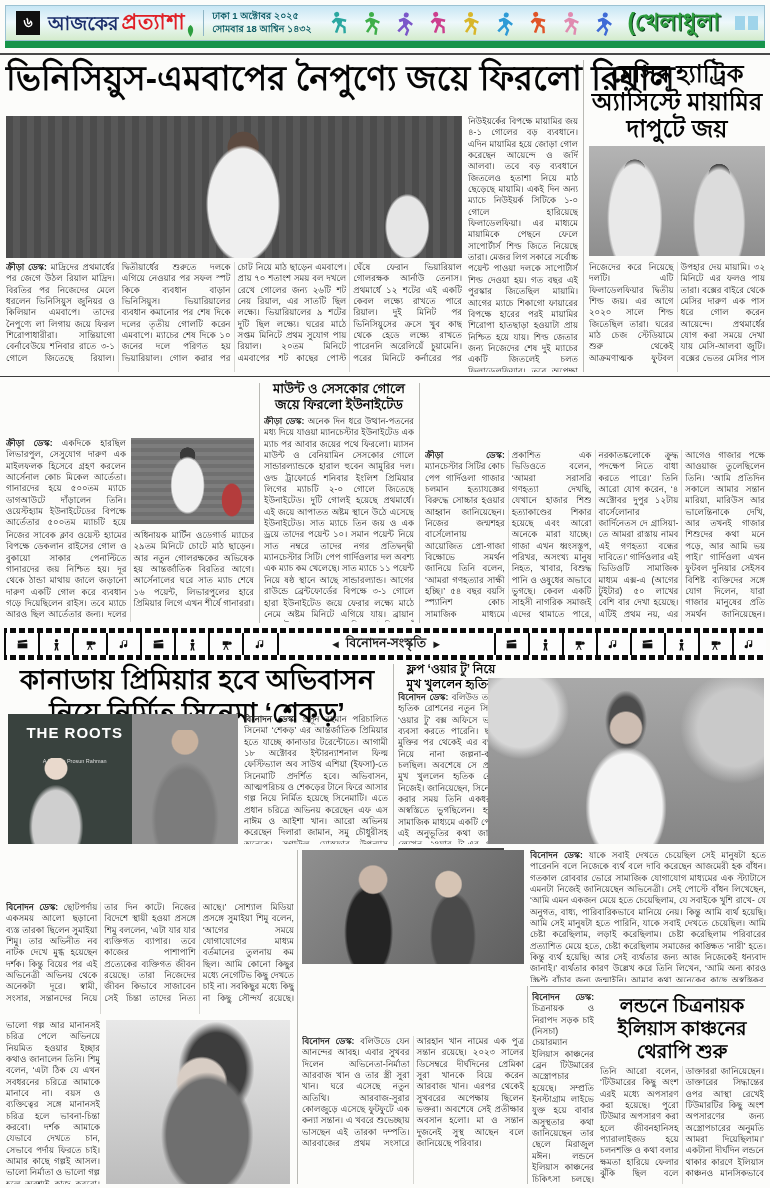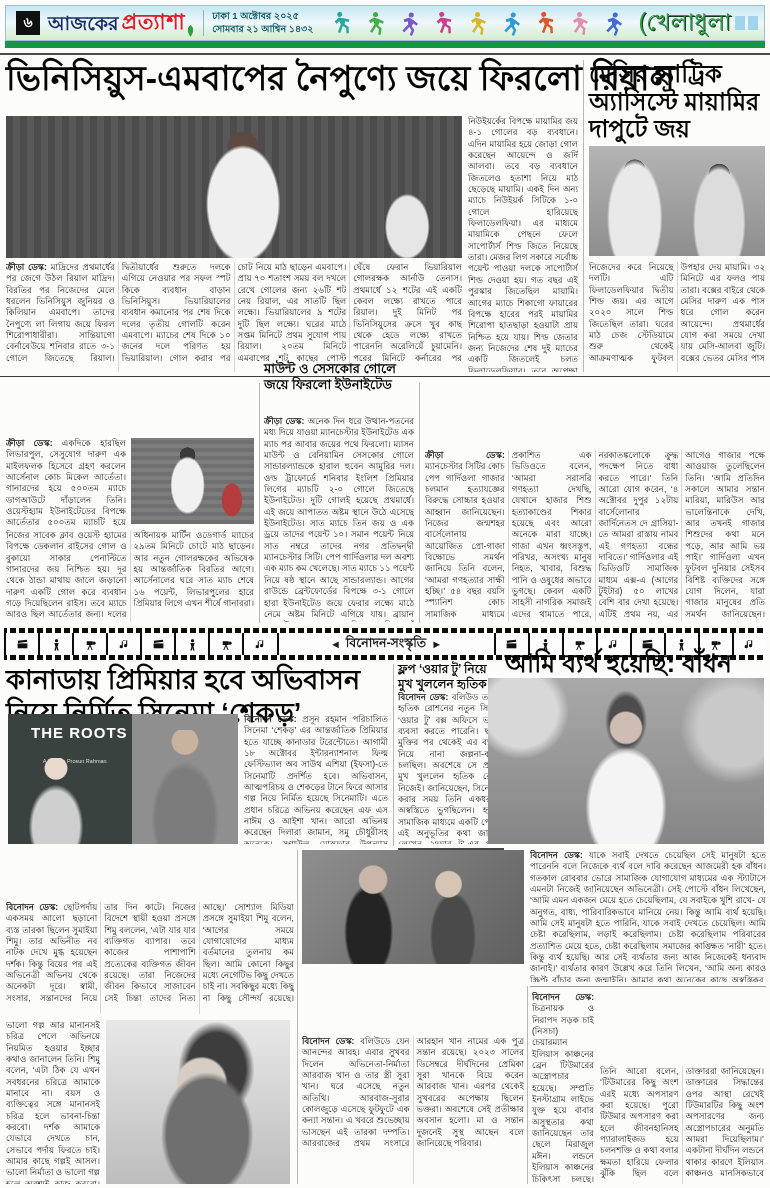--- a/index.html
+++ b/index.html
@@ -14,26 +14,26 @@
   .toprule{left:0;top:53px;width:770px;height:2px;background:#4a4a4a;}
   .pagebadge{width:24px;height:24px;background:#101010;color:#fff;font-size:14px;font-weight:bold;
     display:flex;align-items:center;justify-content:center;margin:0 8px 0 10px;}
   .logo{display:flex;align-items:flex-end;white-space:nowrap;}
   .logo .p1{font-size:19px;font-weight:bold;}
   .logo .p2{font-size:21px;font-weight:bold;margin-left:3px;letter-spacing:0.5px;}
   .mh-div{width:1px;height:26px;background:#8fb6c6;margin:0 8px;}
   .dates{font-size:9.5px;font-weight:bold;line-height:1.35;white-space:nowrap;}
   .sporticons{flex:1;display:flex;align-items:center;justify-content:space-evenly;height:100%;overflow:hidden;padding:0 4px;}
   .sporticons span{display:inline-flex;}
-  .sectlogo{font-size:23px;font-weight:normal;white-space:nowrap;margin-right:4px;
+  .sectlogo{font-size:23px;font-weight:bold;white-space:nowrap;margin-right:15px;
     text-shadow:1px 1px 0 #0b3b1c;}
   .mh-sq{width:10px;height:14px;background:#9fd4ea;margin-right:3px;}
   
   .hl{font-weight:bold;color:#050505;line-height:1.22;}
-  .ctr{text-align:left;}
+  .ctr{text-align:center;}
   .body-txt{font-size:8.6px;line-height:1.32;text-align:justify;color:#222;overflow:hidden;}
   .dateline{font-weight:bold;}
   .cols2{column-count:2;column-gap:7px;column-rule:1px solid #d6d6d2;}
   .cols3{column-count:3;column-gap:7px;column-rule:1px solid #d6d6d2;}
   .cols4{column-count:4;column-gap:7px;column-rule:1px solid #d6d6d2;}
   .vrule{width:1px;background:#b9b9b4;}
   .hrule{height:1px;background:#3c3c3c;}
   
   .photo{overflow:hidden;background:#9a9a9a;}
   .ph-real{background:
@@ -67,21 +67,21 @@
     radial-gradient(ellipse 56px 70px at 60% 30%,#3d3d3d 0 52%,rgba(61,61,61,0) 68%),
     linear-gradient(180deg,#e8e8e8,#bdbdbd);}
   .ph-arbaaz{background:
     radial-gradient(circle 15px at 32% 26%,#c9b6a8 0 90%,rgba(0,0,0,0) 100%),
     radial-gradient(ellipse 36px 70px at 30% 72%,#242424 0 60%,rgba(36,36,36,0) 68%),
     radial-gradient(circle 14px at 66% 30%,#d6c4b4 0 90%,rgba(0,0,0,0) 100%),
     radial-gradient(ellipse 34px 66px at 68% 76%,#4a4a4a 0 60%,rgba(74,74,74,0) 68%),
     linear-gradient(135deg,#8f8f8f,#5f5f5f);}
   .poster{background:linear-gradient(90deg,#39423e 0 54%,#8f8f8f 54% 100%);position:relative;}
   .poster .ptitle{position:absolute;left:6%;top:8%;width:46%;color:#fff;font-weight:bold;
-    font-size:15px;letter-spacing:1px;text-align:right;}
+    font-size:15px;letter-spacing:1px;text-align:center;}
   .poster .psub{position:absolute;left:6%;top:34%;width:46%;color:#ddd;font-size:5.5px;text-align:center;}
   .poster .pwoman{position:absolute;left:4%;bottom:0;width:34%;height:66%;
     background:radial-gradient(circle 12px at 50% 12%,#e9d9cc 0 90%,rgba(0,0,0,0) 100%),
     radial-gradient(ellipse 50% 70% at 50% 80%,#cfcfcf 0 60%,rgba(207,207,207,0) 70%);}
   .poster .pman{position:absolute;right:4%;bottom:0;width:38%;height:88%;
     background:radial-gradient(circle 14px at 50% 10%,#c9b29e 0 90%,rgba(0,0,0,0) 100%),
     radial-gradient(ellipse 55% 72% at 50% 78%,#7c7c7c 0 60%,rgba(124,124,124,0) 70%);}
   
   .strip{left:4px;top:628px;width:762px;height:32px;background:#0c0c0c;display:flex;flex-direction:column;}
   .perf{height:5px;background:repeating-linear-gradient(90deg,#0c0c0c 0 3px,#fff 3px 6px,#0c0c0c 6px 9px);}
@@ -104,21 +104,21 @@
       <span class="p2" style="color:#e02027">প্রত্যাশা</span>
       <span style="margin-left:1px;">
         <svg width="9" height="12" viewBox="0 0 9 12">
             <path d="M4.5 0C7 2 9 5 4.5 12 0 5 2 2 4.5 0z" fill="#2e9e3f"></path>
           </svg>
       </span>
     </div>
     <div class="mh-div"></div>
     <div class="dates" style="color:#0d5c66">
       <div>ঢাকা 1 অক্টোবর ২০২৫</div>
-      <div>সোমবার ২১ আশ্বিন ১৪৩২</div>
+      <div>সোমবার 18 আশ্বিন ১৪৩২</div>
     </div>
     <div class="sporticons">
         <span>
           <svg width="24" height="24" viewBox="0 0 24 24" style="fill:#2aa7a0;transform:rotate(-12deg)">
             <circle cx="13.5" cy="3.5" r="2.5"></circle>
             <path d="M12 6.5l-5 3 1.5 2.5 3-1.8 1 3.3-4.5 7 2.2 1.3 4-6.2 2.8 2.7-.8 5.2 2.4.4 1-6.4-3.4-3.3 1.2-2.9 3.5 1.5 1-2.2-5.4-2.6z"></path>
           </svg>
         </span>
         <span>
           <svg width="24" height="24" viewBox="0 0 24 24" style="fill:#3fae49;transform:rotate(0deg)">
@@ -206,21 +206,21 @@
     <span class="dateline">ক্রীড়া ডেস্ক:</span>
     <span>একদিকে হারছিল লিভারপুল, সেসুযোগ দারুণ এক মাইলফলক হিসেবে গ্রহণ করলেন আর্সেনাল কোচ মিকেল আর্তেতা। গানারদের হয়ে ৫০০তম ম্যাচে ডাগআউটে দাঁড়ালেন তিনি। ওয়েস্টহ্যাম ইউনাইটেডের বিপক্ষে আর্তেতার ৫০০তম ম্যাচটি হয়ে উঠলো স্মরণীয় এক জয়ে রাঙানো সন্ধ্যা।</span>
   </div>
   <div class="abs photo ph-arsenal" style="left:131px;top:438px;width:123px;height:86px;"></div>
   <div class="abs body-txt cols2" style="left:6px;top:530px;width:248px;height:92px;">
     <span>নিজের সাবেক ক্লাব ওয়েস্ট হ্যামের বিপক্ষে ডেকলান রাইসের গোল ও বুকায়ো সাকার পেনাল্টিতে গানারদের জয় নিশ্চিত হয়। দূর থেকে ঠান্ডা মাথায় জালে জড়ানো দারুণ একটি গোল করে ব্যবধান গড়ে দিয়েছিলেন রাইস। তবে ম্যাচে আরও ছিল আর্তেতার জন্য। দলের অধিনায়ক মার্টিন ওডেগার্ড ম্যাচের ২৯তম মিনিটে চোটে মাঠ ছাড়েন। আর নতুন গোলরক্ষকের অভিষেক হয় আন্তর্জাতিক বিরতির আগে। আর্সেনালের ঘরে সাত ম্যাচ শেষে ১৬ পয়েন্ট, লিভারপুলের হারে প্রিমিয়ার লিগে এখন শীর্ষে গানাররা। লিগে নীচ ম্যাচে পরাজিত হয়ে এখন অক্ষত।</span>
   </div>
 
   <div class="abs vrule" style="left:259px;top:383px;height:240px;"></div>
 
-  <div class="abs hl ctr" style="left:264px;top:361px;width:150px;font-size:13px;">মাউন্ট ও সেসকোর গোলে জয়ে ফিরলো ইউনাইটেড</div>
+  <div class="abs hl ctr" style="left:264px;top:381px;width:150px;font-size:13px;">মাউন্ট ও সেসকোর গোলে জয়ে ফিরলো ইউনাইটেড</div>
   <div class="abs body-txt" style="left:264px;top:416px;width:150px;height:206px;">
     <span class="dateline">ক্রীড়া ডেস্ক:</span>
     <span>অনেক দিন ধরে উত্থান-পতনের মধ্য দিয়ে যাওয়া ম্যানচেস্টার ইউনাইটেড এক ম্যাচ পর আবার জয়ের পথে ফিরলো। ম্যাসন মাউন্ট ও বেনিয়ামিন সেসকোর গোলে সান্ডারল্যান্ডকে হারাল হুবেন আমুরির দল। ওল্ড ট্রাফোর্ডে শনিবার ইংলিশ প্রিমিয়ার লিগের ম্যাচটি ২-০ গোলে জিতেছে ইউনাইটেড। দুটি গোলই হয়েছে প্রথমার্ধে। এই জয়ে আপাতত অষ্টম স্থানে উঠে এসেছে ইউনাইটেড। সাত ম্যাচে তিন জয় ও এক ড্রয়ে তাদের পয়েন্ট ১০। সমান পয়েন্ট নিয়ে সাত নম্বরে তাদের নগর প্রতিদ্বন্দ্বী ম্যানচেস্টার সিটি। পেপ গার্দিওলার দল অবশ্য এক ম্যাচ কম খেলেছে। সাত ম্যাচে ১১ পয়েন্ট নিয়ে ষষ্ঠ স্থানে আছে সান্ডারল্যান্ড। আগের রাউন্ডে ব্রেন্টফোর্ডের বিপক্ষে ৩-১ গোলে হারা ইউনাইটেড জয়ে ফেরার লক্ষ্যে মাঠে নেমে অষ্টম মিনিটে এগিয়ে যায়। ব্রায়ান এমবেউমোর ক্রস বক্সে নিয়ন্ত্রণে নিয়ে বাঁ পায়ের জোরাল শটে জালে পাঠান মাউন্ট। ৪১তম মিনিটে ব্যবধান বাড়ান সেসকো। স্বাগতিকদের জঁ-ফিক মদগবেকারীরা চেষ্টা করতে ব্যর্থ হওয়ার পর কর্নার থেকে গোলটি করেন তিনি। ইউনাইটেডের হয়ে টানা দুই ম্যাচে জালের দেখা পেলেন স্লোভেনিয়ার ২২ বছর বয়সি এই ফরোয়ার্ড। ইউনাইটেডের ব্যবধান আরো বাড়তে পারত। তবে নাসুন কয়েকটি সেভ করেন সান্ডারল্যান্ডের গোলরক্ষক। ম্যাচে বল দখলে দুই দলই ছিল প্রায় সমানে-সমান।</span>
   </div>
 
   <div class="abs vrule" style="left:419px;top:383px;height:240px;"></div>
 
   <div class="abs body-txt cols4" style="left:425px;top:450px;width:340px;height:172px;">
     <span class="dateline">ক্রীড়া ডেস্ক:</span>
     <span>ম্যানচেস্টার সিটির কোচ পেপ গার্দিওলা গাজার চলমান হত্যাযজ্ঞের বিরুদ্ধে সোচ্চার হওয়ার আহ্বান জানিয়েছেন। নিজের জন্মশহর বার্সেলোনায় আয়োজিত প্রো-গাজা বিক্ষোভে সমর্থন জানিয়ে তিনি বলেন, ‘আমরা গণহত্যার সাক্ষী হচ্ছি।’ ৫৪ বছর বয়সি স্প্যানিশ কোচ সামাজিক মাধ্যমে প্রকাশিত এক ভিডিওতে বলেন, ‘আমরা সরাসরি গণহত্যা দেখছি, যেখানে হাজার শিশু হত্যাকাণ্ডের শিকার হয়েছে এবং আরো অনেকে মারা যাচ্ছে। গাজা এখন ধ্বংসস্তূপ, পরিখর, অসংখ্য মানুষ নিহত, খাবার, বিশুদ্ধ পানি ও ওষুধের অভাবে ভুগছে। কেবল একটি সাহসী নাগরিক সমাজই এদের থামাতে পারে, নরকাতঙ্কলোকে ক্রুদ্ধ পদক্ষেপ নিতে বাধা করতে পারে।’ তিনি আরো যোগ করেন, ‘৪ অক্টোবর দুপুর ১২টায় বার্সেলোনার জার্দিনেতস দে গ্রাসিয়া-তে আমরা রাস্তায় নামব এই গণহত্যা বন্ধের দাবিতে।’ গার্দিওলার এই ভিডিওটি সামাজিক মাধ্যম এক্স-এ (আগের টুইটার) ৫০ লাখের বেশি বার দেখা হয়েছে। এটিই প্রথম নয়, এর আগেও গাজার পক্ষে আওয়াজ তুলেছিলেন তিনি। ‘আমি প্রতিদিন সকালে আমার সন্তান মারিয়া, মারিউস আর ভালেন্তিনাকে দেখি, আর তখনই গাজার শিশুদের কথা মনে পড়ে, আর আমি ভয় পাই।’ গার্দিওলা এখন ফুটবল দুনিয়ার সেইসব বিশিষ্ট ব্যক্তিদের সঙ্গে যোগ দিলেন, যারা গাজার মানুষের প্রতি সমর্থন জানিয়েছেন। অক্টোবরে আথলেতিক ক্লাব বিলবাও ঘোষণা দিয়েছে, তারা তাদের মাঠ সান মামেস-এ শনিবার মায়োর্কার বিপক্ষে ম্যাচের আগে একদল ফিলিস্তিনি শরণার্থীকে আমন্ত্রণ জানাবে। এর পাশাপাশি ওসাসুনা-গেতাফে ম্যাচেও দেখা গেছে ইসরায়েলবিরোধী প্রতিবাদ। ১-তম মিনিটে দর্শকেরা দাঁড়িয়ে গাজার মানুষের প্রতি সংহতি জানান।</span>
@@ -353,21 +353,20 @@
 
   <div class="abs vrule" style="left:393px;top:664px;height:182px;"></div>
 
   <div class="abs hl ctr" style="left:398px;top:662px;width:106px;font-size:12px;">ফ্লপ ‘ওয়ার টু’ নিয়ে মুখ খুললেন হৃতিক</div>
   <div class="abs body-txt" style="left:398px;top:692px;width:106px;height:152px;">
     <span class="dateline">বিনোদন ডেস্ক:</span>
     <span>বলিউড তারকা হৃতিক রোশনের নতুন সিনেমা ‘ওয়ার টু’ বক্স অফিসে ভালো ব্যবসা করতে পারেনি। ছবিটি মুক্তির পর থেকেই এর ব্যর্থতা নিয়ে নানা জল্পনা-কল্পনা চলছিল। অবশেষে সে প্রসঙ্গে মুখ খুললেন হৃতিক রোশন নিজেই। জানিয়েছেন, সিনেমাটি করার সময় তিনি একধরনের অস্বস্তিতে ভুগছিলেন। হৃতিক সামাজিক মাধ্যমে একটি পোস্টে এই অনুভূতির কথা জানান। লেখেন, ‘ওয়ার টু’-এর প্রধান চরিত্র ‘অভির’-এ অভিনয় করা তার কাছে বেশ সহজ মনে হয়েছিল। আর এই চরিত্রটি তার কাছে খুব পরিচিত ছিল; তাই ভেবেছিলেন কাজটি সহজে হয়ে যাবে। হৃতিক জানান, তবে এই স্বাচ্ছন্দ্যের মধ্যেই ভেতরে ভেতরে একটি অস্বস্তি কাজ করছিল, যা তিনি উপেক্ষা করেছিলেন।</span>
   </div>
   <div class="abs" style="left:398px;top:848px;width:106px;height:2px;background:#444;"></div>
 
-  <div class="abs hl ctr" style="left:505px;top:648px;width:260px;font-size:25px;white-space:nowrap;">আমি ব্যর্থ হয়েছি: বাঁধন</div>
   <div class="abs photo ph-badhon" style="left:488px;top:678px;width:276px;height:166px;"></div>
   <div class="abs body-txt" style="left:530px;top:850px;width:236px;height:132px;">
     <span class="dateline">বিনোদন ডেস্ক:</span>
     <span>যাকে সবাই দেখতে চেয়েছিল সেই মানুষটা হতে পারেননি বলে নিজেকে ব্যর্থ বলে দাবি করেছেন আজমেরী হক বাঁধন। গতকাল রোববার ভোরে সামাজিক যোগাযোগ মাধ্যমের এক স্ট্যাটাসে এমনটা নিজেই জানিয়েছেন অভিনেত্রী। সেই পোস্টে বাঁধন লিখেছেন, ‘আমি এমন একজন মেয়ে হতে চেয়েছিলাম, যে সবাইকে খুশি রাখে- যে অনুগত, বাধ্য, পারিবারিকভাবে মানিয়ে নেয়। কিন্তু আমি ব্যর্থ হয়েছি। আমি সেই মানুষটা হতে পারিনি, যাকে সবাই দেখতে চেয়েছিল। আমি চেষ্টা করেছিলাম, লড়াই করেছিলাম। চেষ্টা করেছিলাম পরিবারের প্রত্যাশিত মেয়ে হতে, চেষ্টা করেছিলাম সমাজের কাঙ্ক্ষিত ‘নারী’ হতে। কিন্তু ব্যর্থ হয়েছি। আর সেই ব্যর্থতার জন্য আজ নিজেকেই ধন্যবাদ জানাই।’ ব্যর্থতার কারণ উল্লেখ করে তিনি লিখেন, ‘আমি অন্য কারও স্ক্রিপ্ট বাঁচার জন্য জন্মাইনি। আমার কথা অনেকের কাছে অস্বস্তিকর, আমার কাজ অনেকের পছন্দের সীমা ছেড়ে দেয়। আমি সহজ মানুষ নই, কিন্তু নির্মমও নই। আমি কাউকে আঘাত দিই না, অসম্মানও করি না- যদিও অনেকেই আমার প্রতি তা করে।’ চলতি মাসের শেষে ৪২ বছরে পা দেবেন বাঁধন। জীবনের এই সময়ে এসে নাকি শান্তি খুঁজে পেয়েছেন এই অভিনেত্রী। আরও আছে, ‘চল্লিশের পর এসে আমি নিজের সঙ্গে শান্তিতে আছি। এখন আমি বাঁচি আমার মতো করে- স্বাধীনভাবে, সততার, বিনা ক্ষমাপ্রার্থনায়। কেউ এতে কষ্ট পেলে, উপেক্ষা করুক, ব্লক করুক, ঘৃণা করুক। আমার কিছু আসে যায় না।’ সব শেষে বাঁধন লিখেন, ‘আমি ব্যর্থ নই। আমি শুধু এমন এক পৃথিবীর কাছে অস্বস্তিকর, যে পৃথিবী এখনো আসল নারীকে ভয় পায়। ভালোবাসি তোমায়, আজমেরী হক বাঁধন। তুমি যে নারী হতে চেয়েছিলে, শেষ পর্যন্ত তুমি সেই নারীই হয়েছ।’</span>
   </div>
 
   <div class="abs body-txt cols3" style="left:6px;top:902px;width:288px;height:112px;">
     <span class="dateline">বিনোদন ডেস্ক:</span>
     <span>ছোটপর্দায় একসময় আলো ছড়ানো ব্যস্ত তারকা ছিলেন সুমাইয়া শিমু। তার অভিনীত নব নাটক দেখে মুগ্ধ হয়েছেন দর্শক। কিন্তু বিয়ের পর এই অভিনেত্রী অভিনয় থেকে অনেকটা দূরে। স্বামী, সংসার, সন্তানদের নিয়ে তার দিন কাটে। নিজের বিদেশে স্থায়ী হওয়া প্রসঙ্গে শিমু বললেন, ‘এটা যার যার ব্যক্তিগত ব্যাপার। তবে কাজের পাশাপাশি প্রত্যেকের ব্যক্তিগত জীবন রয়েছে। তারা নিজেদের জীবন কিভাবে সাজাবেন সেই চিন্তা তাদের নিত্য আছে।’ সোশ্যাল মিডিয়া প্রসঙ্গে সুমাইয়া শিমু বলেন, ‘আগের সময়ে যোগাযোগের মাধ্যম বর্তমানের তুলনায় কম ছিল। আমি কোনো কিছুর মধ্যে নেগেটিভ কিছু দেখতে চাই না। সবকিছুর মধ্যে কিছু না কিছু সৌন্দর্য রয়েছে। এখন সোশ্যাল মিডিয়ার মাধ্যমে দর্শকদের সঙ্গে আরো বেশি যোগাযোগ স্থাপন হচ্ছে। এতে করে আরো বেশি দর্শকদের ভালো মন্দ মতামত জানা যায়।’</span>
   </div>
@@ -384,17 +383,18 @@
     <span>বলিউডে যেন আনন্দের আবহ। এবার সুখবর দিলেন অভিনেতা-নির্মাতা আরবাজ খান ও তার স্ত্রী সুরা খান। ঘরে এসেছে নতুন অতিথি। আরবাজ-সুরার কোলজুড়ে এসেছে ফুটফুটে এক কন্যা সন্তান। এ খবরে শুভেচ্ছায় ভাসছেন এই তারকা দম্পতি। আরবাজের প্রথম সংসারে আরহান খান নামের এক পুত্র সন্তান রয়েছে। ২০২৩ সালের ডিসেম্বরে দীর্ঘদিনের প্রেমিকা সুরা খানকে বিয়ে করেন আরবাজ খান। এরপর থেকেই সুখবরের অপেক্ষায় ছিলেন ভক্তরা। অবশেষে সেই প্রতীক্ষার অবসান হলো। মা ও সন্তান দুজনেই সুস্থ আছেন বলে জানিয়েছে পরিবার।</span>
   </div>
 
   <div class="abs vrule" style="left:527px;top:986px;height:198px;"></div>
   <div class="abs" style="left:530px;top:986px;width:236px;height:1px;background:#999;"></div>
 
   <div class="abs body-txt" style="left:532px;top:992px;width:62px;height:192px;">
     <span class="dateline">বিনোদন ডেস্ক:</span>
     <span>চিত্রনায়ক ও নিরাপদ সড়ক চাই (নিসচা) চেয়ারম্যান ইলিয়াস কাঞ্চনের ব্রেন টিউমারের অস্ত্রোপচার হয়েছে। সম্প্রতি ইনস্টাগ্রাম লাইভে যুক্ত হয়ে বাবার অসুস্থতার কথা জানিয়েছেন তার ছেলে মিরাজুল মঈন। লন্ডনে ইলিয়াস কাঞ্চনের চিকিৎসা চলছে। লন্ডনের একটি হাসপাতালে গত মাসে তার অস্ত্রোপচার করা হয়।</span>
   </div>
+  <div class="abs hl ctr" style="left:600px;top:994px;width:164px;font-size:19px;">লন্ডনে চিত্রনায়ক ইলিয়াস কাঞ্চনের থেরাপি শুরু</div>
   <div class="abs body-txt cols2" style="left:600px;top:1066px;width:164px;height:118px;">
     <span>তিনি আরো বলেন, ‘টিউমারের কিছু অংশ এরই মধ্যে অপসারণ করা হয়েছে। পুরো টিউমার অপসারণ করা হলে জীবনহানিসহ প্যারালাইজড হয়ে চলনশক্তি ও কথা বলার ক্ষমতা হারিয়ে ফেলার ঝুঁকি ছিল বলে ডাক্তাররা জানিয়েছেন। ডাক্তারের সিদ্ধান্তের ওপর আস্থা রেখেই টিউমারটির কিছু অংশ অপসারণের জন্য অস্ত্রোপচারের অনুমতি আমরা দিয়েছিলাম।’ একটানা দীর্ঘদিন লন্ডনে থাকার কারণে ইলিয়াস কাঞ্চনও মানসিকভাবে কিছুটা ভেঙে পড়েছেন বলেও জানিয়েছেন আরিফুল ইসলাম। এ প্রসঙ্গে আরিফুল ইসলাম বলেন, ‘আব্বু (ইলিয়াস কাঞ্চন) তো সব দেখছেন, বুঝছেন। ওনার মনও কিছুটা ভেঙে পড়েছে। কর্মব্যস্ত জীবন ছেড়ে লন্ডনের ঘরবন্দি জীবন তাকে বিচলিতও করছে। থেরাপির কারণে শরীরেও ক্লান্তি এসেছে। কথা বলতে কষ্ট হয়। বিশেষ করে ফোনে কথা বলা একদম নিষেধ। তাও তিনি এ অবস্থায় নিরাপদ সড়ক চাইয়ের অনেক সাংগঠনিক কাজকর্মের খবর রাখছেন।’</span>
   </div>
 
 </div>
 
 </body></html>

